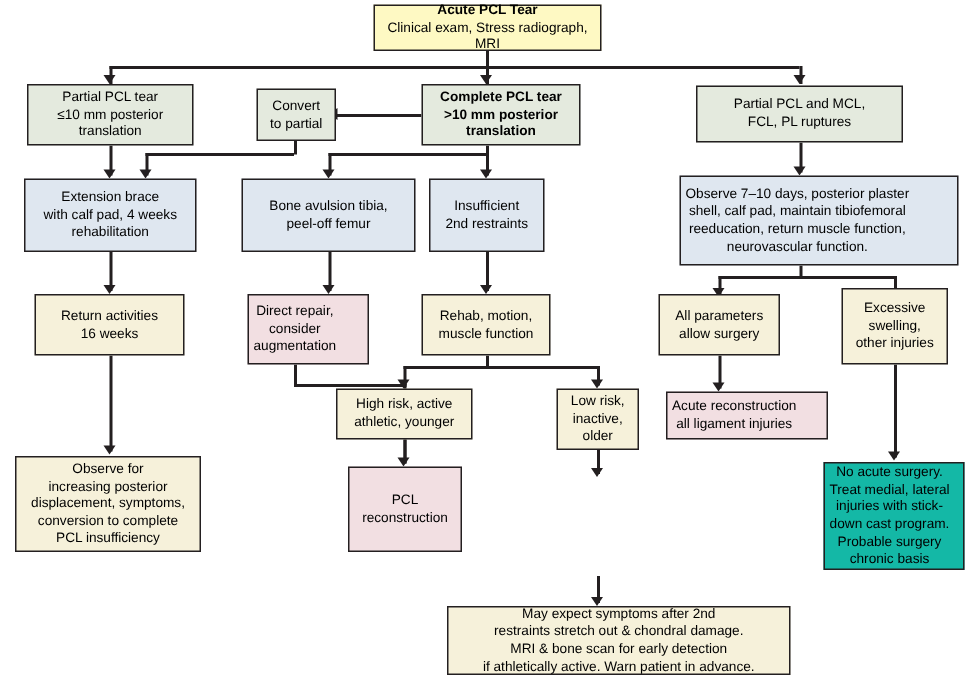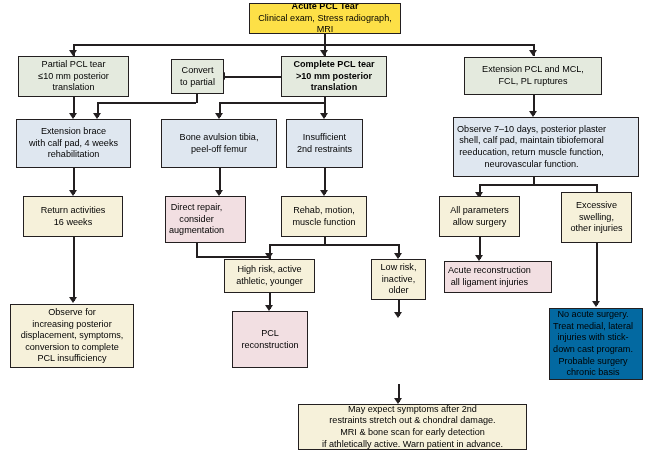--- a/index.html
+++ b/index.html
@@ -32,22 +32,22 @@
   .node .inner { width: 100%; }
   .node.left-align { justify-content: flex-start; text-align: center; }
   .title-line { font-weight: bold; display: block; }
   .sub-line { display: block; }
 
   
   .fill-green  { background: #e4eade; }
   .fill-blue   { background: #dfe7f0; }
   .fill-cream  { background: #f6f1da; }
   .fill-pink   { background: #f2dfe2; }
-  .fill-white  { background: #fde047; }
-  .fill-grey   { background: #0369a1; }
+  .fill-white  { background: #fef9c3; }
+  .fill-grey   { background: #14b8a6; }
 
   
   .ln {
     position: absolute;
     background: #231f20;
     z-index: 1;
   }
   .ln.h { height: 1.6px; }
   .ln.v { width: 1.6px; }
   .arw {
@@ -158,21 +158,21 @@
 ≤10 mm posterior
 translation</div>
 
   <div class="node fill-green" style="left:171px; top:59px; width:53px; height:35px; white-space:pre-line;">Convert
 to partial</div>
 
   <div class="node fill-green" style="left:281px; top:56px; width:106px; height:41px; white-space:pre-line;font-weight:bold;">Complete PCL tear
 &gt;10 mm posterior
 translation</div>
 
-  <div class="node fill-green" style="left:464px; top:57px; width:138px; height:38px; white-space:pre-line;">Extension PCL and MCL,
+  <div class="node fill-green" style="left:464px; top:57px; width:138px; height:38px; white-space:pre-line;">Partial PCL and MCL,
 FCL, PL ruptures</div>
 
   <div class="node fill-blue" style="left:16px; top:119px; width:115px; height:49px; white-space:pre-line;">Extension brace
 with calf pad, 4 weeks
 rehabilitation</div>
 
   <div class="node fill-blue" style="left:161px; top:119px; width:116px; height:49px; white-space:pre-line;">Bone avulsion tibia,
 peel-off femur</div>
 
   <div class="node fill-blue" style="left:286px; top:119px; width:77px; height:49px; white-space:pre-line;">Insufficient

